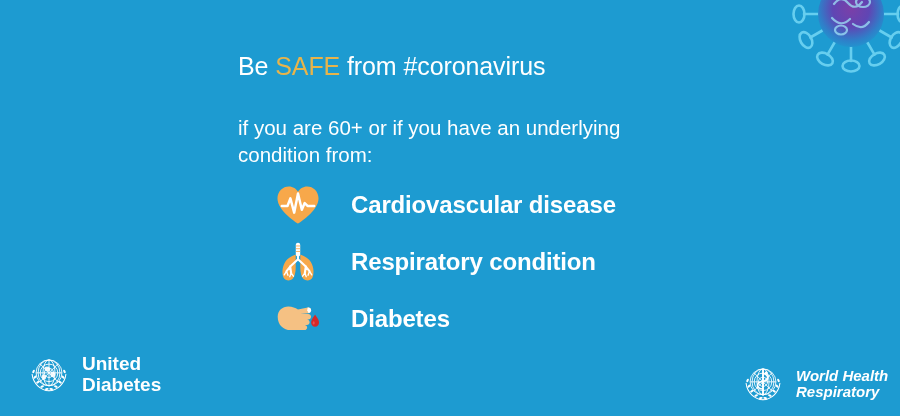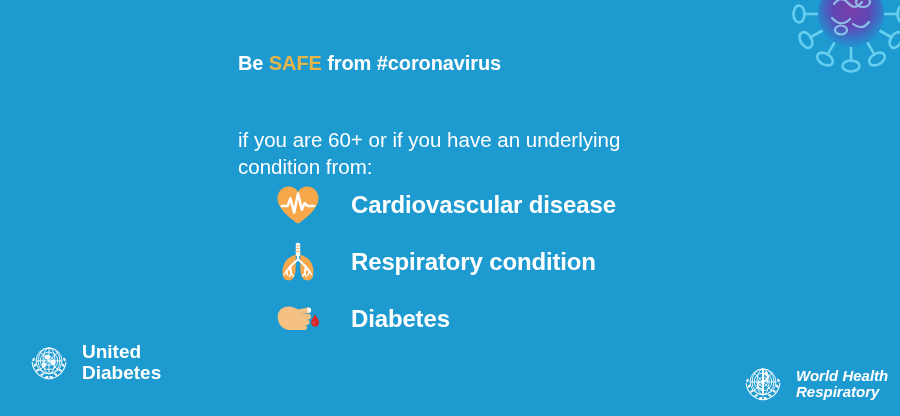--- a/index.html
+++ b/index.html
@@ -25,40 +25,39 @@
     width: 150px;
     height: 150px;
     pointer-events: none;
   }
 
   
   #headline {
     position: absolute;
     left: 238px;
     top: 52px;
-    font-size: 20px;
-    font-weight: bold;
+    font-size: 25px;
+    font-weight: normal;
     letter-spacing: -0.1px;
     color: #ffffff;
     white-space: nowrap;
     text-align: right;
   }
   #headline .safe { color: #e8b44a; }
 
   
   #subtitle {
     position: absolute;
     left: 238px;
     top: 114px;
     width: 500px;
     font-size: 20.5px;
     font-weight: normal;
     line-height: 1.34;
     color: #ffffff;
-    margin-top: 12px;
   }
 
   
   #conditions {
     position: absolute;
     left: 272px;
     top: 176px;
     width: 480px;
   }
   .cond-row {
@@ -82,21 +81,21 @@
     letter-spacing: -0.15px;
     white-space: nowrap;
   }
 
   
   .logo-block {
     position: absolute;
     display: flex;
     align-items: center;
   }
-  #un-logo  { left: 26px;  top: 340px; justify-content: space-between; }
+  #un-logo  { left: 26px;  top: 352px; justify-content: space-between; }
   #who-logo { left: 740px; top: 361px; font-style: italic; }
 
   .logo-mark {
     width: 46px;
     height: 46px;
     flex: 0 0 46px;
   }
   .logo-text {
     margin-left: 10px;
     color: #ffffff;

